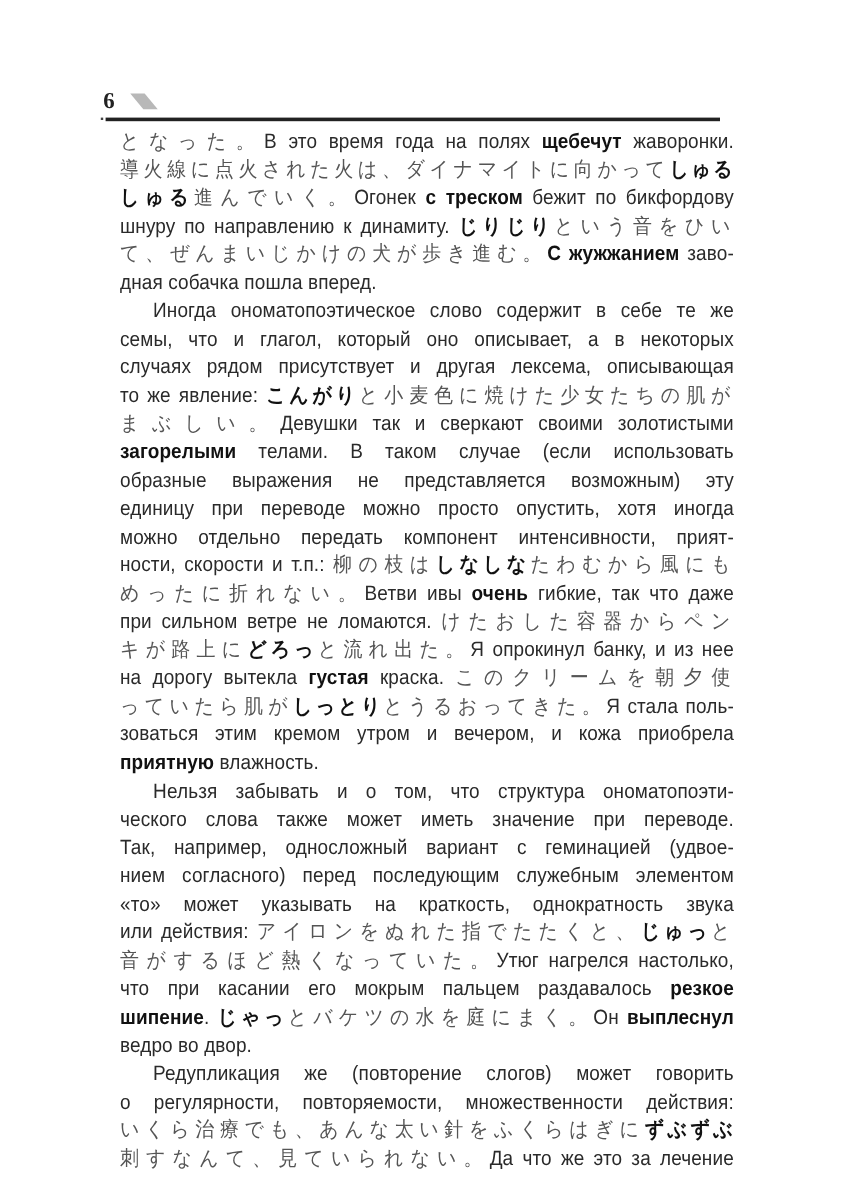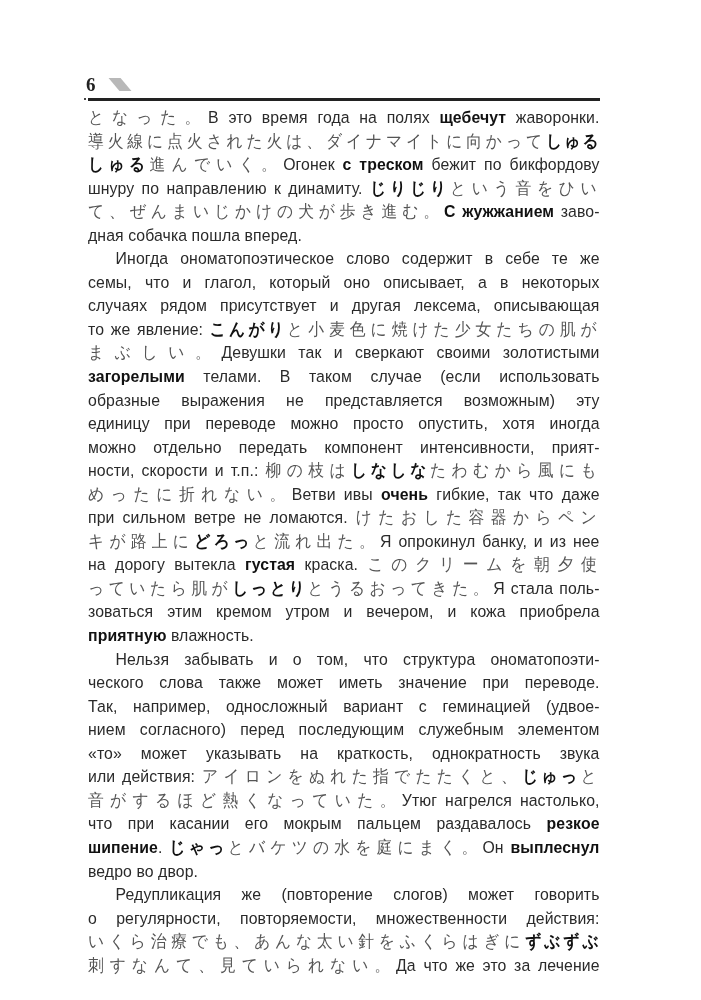--- a/index.html
+++ b/index.html
@@ -4,21 +4,21 @@
 <style>
   html, body { margin: 0; padding: 0; background: #ffffff; }
   body { width: 701px; height: 1000px; position: relative; overflow: hidden;
          font-family: "Liberation Sans", "DejaVu Sans", sans-serif; color: #1a1a1a; }
   .page-num { position: absolute; left: 86px; top: 74px; font-family: "Liberation Serif", "DejaVu Serif", serif;
               font-weight: bold; font-size: 19px; color: #222; }
   .tab-mark { position: absolute; left: 114px; top: 78px; width: 12px; height: 13px;
               background: #b8b8b8; transform: skewX(40deg); }
   .rule { position: absolute; left: 88px; top: 98px; width: 512px; height: 3px; background: #222; }
   .rule-dot-l { position: absolute; left: 84px; top: 98px; width: 2px; height: 2px; background: #444; }
-  .text { position: absolute; left: 88px; top: 106px; width: 512px; }
+  .text { position: absolute; left: 100px; top: 106px; width: 512px; }
   .line { height: 23.55px; line-height: 23.55px; font-size: 17.2px; white-space: nowrap;
           text-align: justify; text-align-last: justify; letter-spacing: 0.1px; color: #2a2a2a;
           transform: scaleX(0.92); transform-origin: left center; width: 556px; }
   .line.last { text-align-last: left; }
   .line.indent { padding-left: 30px; width: 526px; }
   .jp { font-family: "DejaVu Sans", sans-serif; color: #555; letter-spacing: 3px; font-weight: normal; }
   .jpb { font-family: "DejaVu Sans", sans-serif; color: #111; font-weight: bold; letter-spacing: 1px; }
   b { color: #111; }
 </style>
 </head>

